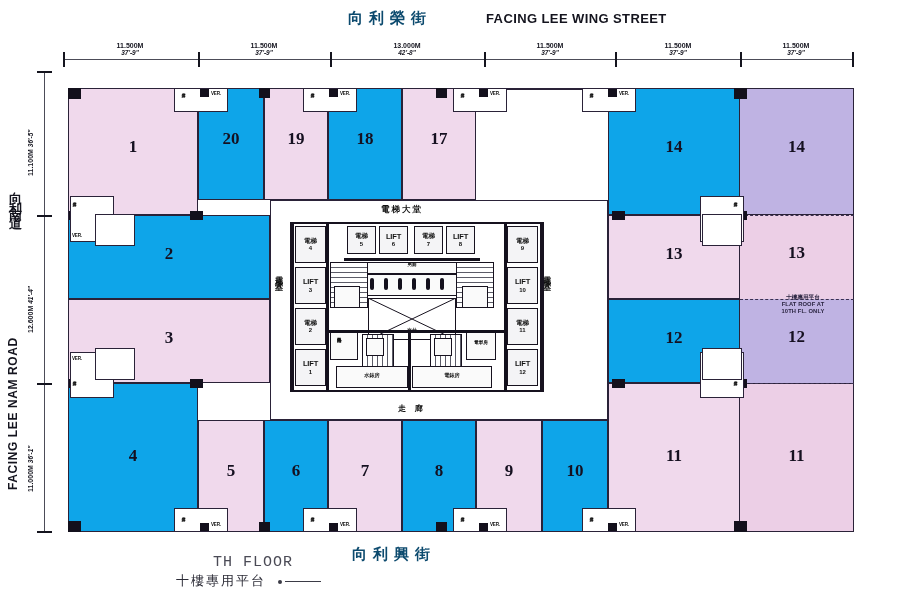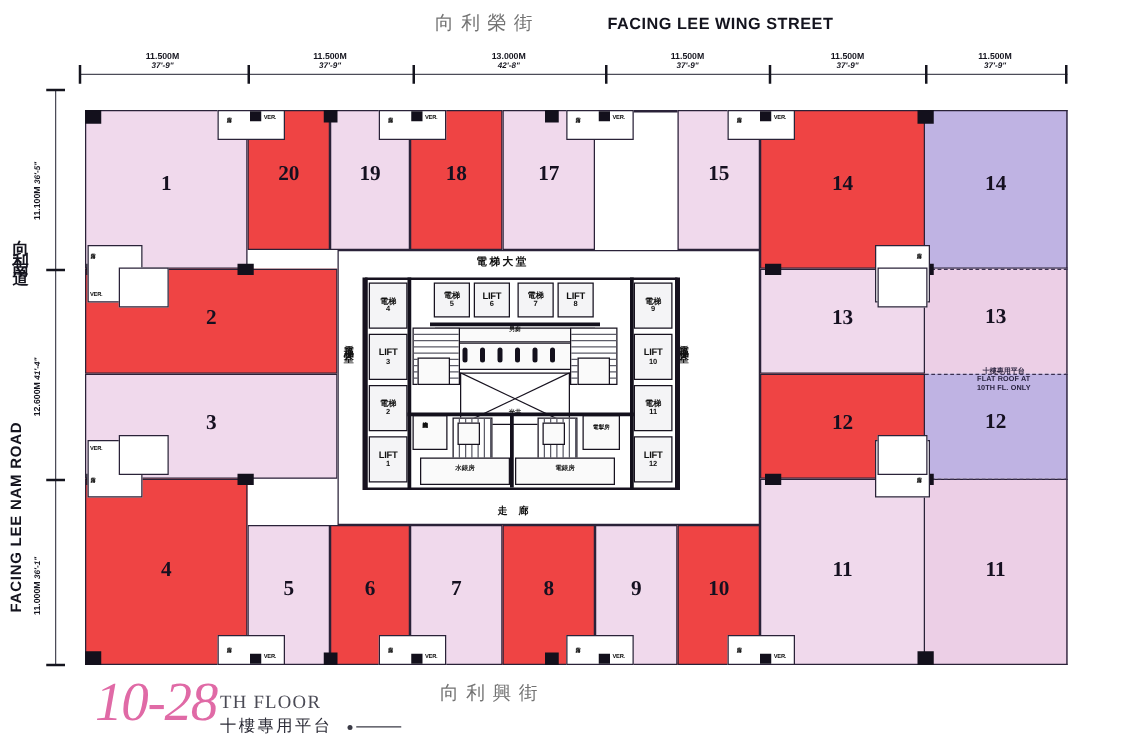--- a/index.html
+++ b/index.html
@@ -7,37 +7,37 @@
     width:900px;height:600px;overflow:hidden;position:relative;
     font-family:"Liberation Sans","DejaVu Sans",sans-serif;
     color:#1b1b28;
   }
   #stage{position:absolute;left:0;top:0;width:900px;height:600px;}
 
   
   .abs{position:absolute;box-sizing:border-box;}
 
   
-  .street-cn{font-size:15px;letter-spacing:6px;color:#737373;font-family:"DejaVu Sans",sans-serif;font-weight:400;text-align:center;}
+  .street-cn{font-size:15px;letter-spacing:6px;color:#0c4a6e;font-family:"DejaVu Sans",sans-serif;font-weight:700;text-align:center;}
   .street-en{font-size:13px;letter-spacing:.4px;color:#14141e;font-weight:700;}
 
   
   .dimline{background:#4c4c58;height:1px;}
   .dimlineV{background:#4c4c58;width:1px;}
   .tick{position:absolute;background:#14141e;}
   .dimtxt{position:absolute;text-align:center;line-height:1.05;font-size:7px;color:#14141e;font-weight:700;}
   .dimtxt .ft{font-size:6.5px;font-style:italic;}
   .dimtxtV{position:absolute;line-height:1.05;font-size:7px;color:#14141e;font-weight:700;
            writing-mode:vertical-rl;transform:rotate(180deg);text-align:center;}
   .dimtxtV .ft{font-size:6.5px;font-style:italic;}
 
   
   .unit{position:absolute;box-sizing:border-box;border:1.6px solid #2a2238;}
   .unit.pink{background:#f0d9ec;}
-  .unit.purple{background:#ef4444;}
+  .unit.purple{background:#0ea5e9;}
   .unit.pinkdeep{background:#eccfe6;}
   .unit.purpdeep{background:#bfb3e3;}
   .unit .num{
     position:absolute;left:0;right:0;
     font-size:17px;font-weight:700;color:#151020;text-align:center;
     font-family:"Liberation Serif",serif;
   }
   .noborder{border:none;}
   .nb-l{border-left:none;}
 
@@ -80,21 +80,21 @@
   .stair .treadV{position:absolute;background:#5c5c68;width:1px;top:0;bottom:0;}
 
   
   .roofnote{position:absolute;text-align:center;line-height:1.2;}
   .roofnote .cn{font-size:5.6px;font-family:"DejaVu Sans",sans-serif;font-weight:700;color:#2a2440;}
   .roofnote .en{font-size:5.8px;font-weight:700;color:#2a2440;letter-spacing:.1px;}
 
   
   .floorbig{position:absolute;font-family:"Liberation Serif",serif;font-size:44px;font-style:italic;
             color:#e06aa6;line-height:1;letter-spacing:-1px;}
-  .floorsuf{position:absolute;font-family:Liberation Serif, serif;font-size:15px;color:#4a4a55;letter-spacing:1px;}
+  .floorsuf{position:absolute;font-family:Liberation Mono, monospace;font-size:15px;color:#4a4a55;letter-spacing:1px;margin-left:37px;}
   .floorcn{position:absolute;font-family:"DejaVu Sans",sans-serif;font-size:13px;color:#2b2b36;letter-spacing:2px;}
   .floordash{position:absolute;height:1.4px;background:#3b3b46;}
   .floordot{position:absolute;width:4px;height:4px;border-radius:50%;background:#3b3b46;}
 
   
   .roadcn{position:absolute;font-family:"DejaVu Sans",sans-serif;font-size:13px;font-weight:600;color:#14141e;
           writing-mode:vertical-rl;text-orientation:upright;letter-spacing:8px;}
   .roaden{position:absolute;font-size:12px;font-weight:700;color:#14141e;
           writing-mode:vertical-rl;transform:rotate(180deg);letter-spacing:.6px;}
 </style>
@@ -168,23 +168,20 @@
     <div class="num" style="top:40px;">20</div>
     </div>
   <div class="unit pink" style="left:264px;top:88px;width:64px;height:112px;">
     <div class="num" style="top:40px;">19</div>
     </div>
   <div class="unit purple" style="left:328px;top:88px;width:74px;height:112px;">
     <div class="num" style="top:40px;">18</div>
     </div>
   <div class="unit pink" style="left:402px;top:88px;width:74px;height:112px;">
     <div class="num" style="top:40px;">17</div>
-    </div>
-  <div class="unit pink" style="left:542px;top:88px;width:66px;height:112px;">
-    <div class="num" style="top:40px;">15</div>
     </div>
 
   <div class="unit pink" style="left:68px;top:88px;width:130px;height:127px;">
     <div class="num" style="top:48px;">1</div>
     </div>
   <div class="unit purple" style="left:68px;top:215px;width:202px;height:84px;">
     <div class="num" style="top:28px;">2</div>
     </div>
   <div class="unit pink" style="left:68px;top:299px;width:202px;height:84px;">
     <div class="num" style="top:28px;">3</div>
@@ -465,19 +462,18 @@
   <div class="roomlbl" style="left:412px;top:373px;width:80px;font-size:5.2px;">電錶房</div>
 
   <div class="blk" style="left:326px;top:222px;width:3px;height:170px;"></div>
   <div class="blk" style="left:504px;top:222px;width:3px;height:170px;"></div>
   <div class="blk" style="left:326px;top:330px;width:181px;height:2.5px;"></div>
   <div class="blk" style="left:408px;top:332px;width:2.5px;height:58px;"></div>
   <div class="blk" style="left:344px;top:258px;width:136px;height:2.5px;"></div>
 
   <div class="abs street-cn" style="left:352px;top:545px;">向利興街</div>
 
-  <div class="floorbig" style="left:76px;top:540px;">10-28</div>
   <div class="floorsuf" style="left:176px;top:554px;">TH FLOOR</div>
   <div class="floorcn" style="left:176px;top:572px;">十樓專用平台</div>
   <div class="floordot" style="left:278px;top:580px;"></div>
   <div class="floordash" style="left:285px;top:581px;width:36px;"></div>
 
 </div>
 
 </body></html>

